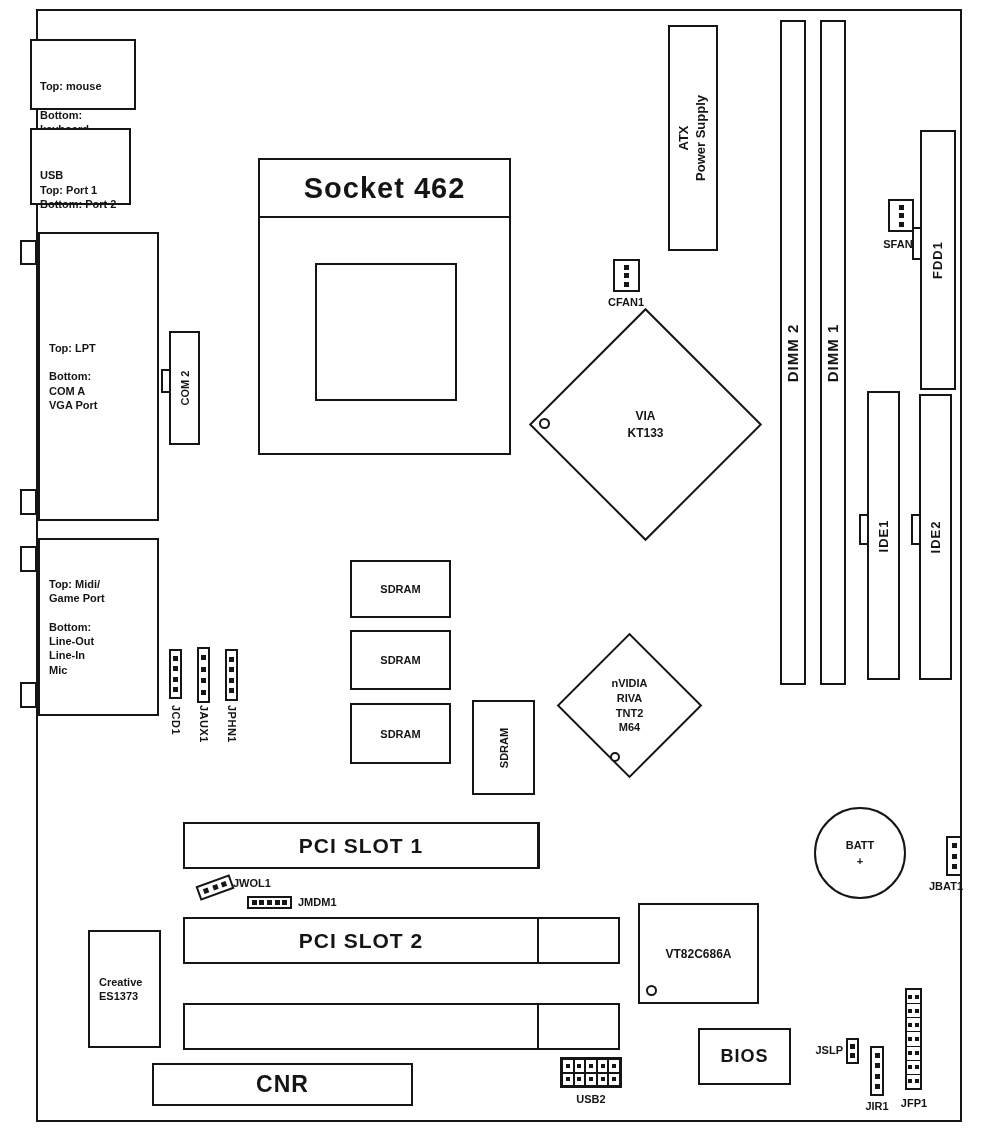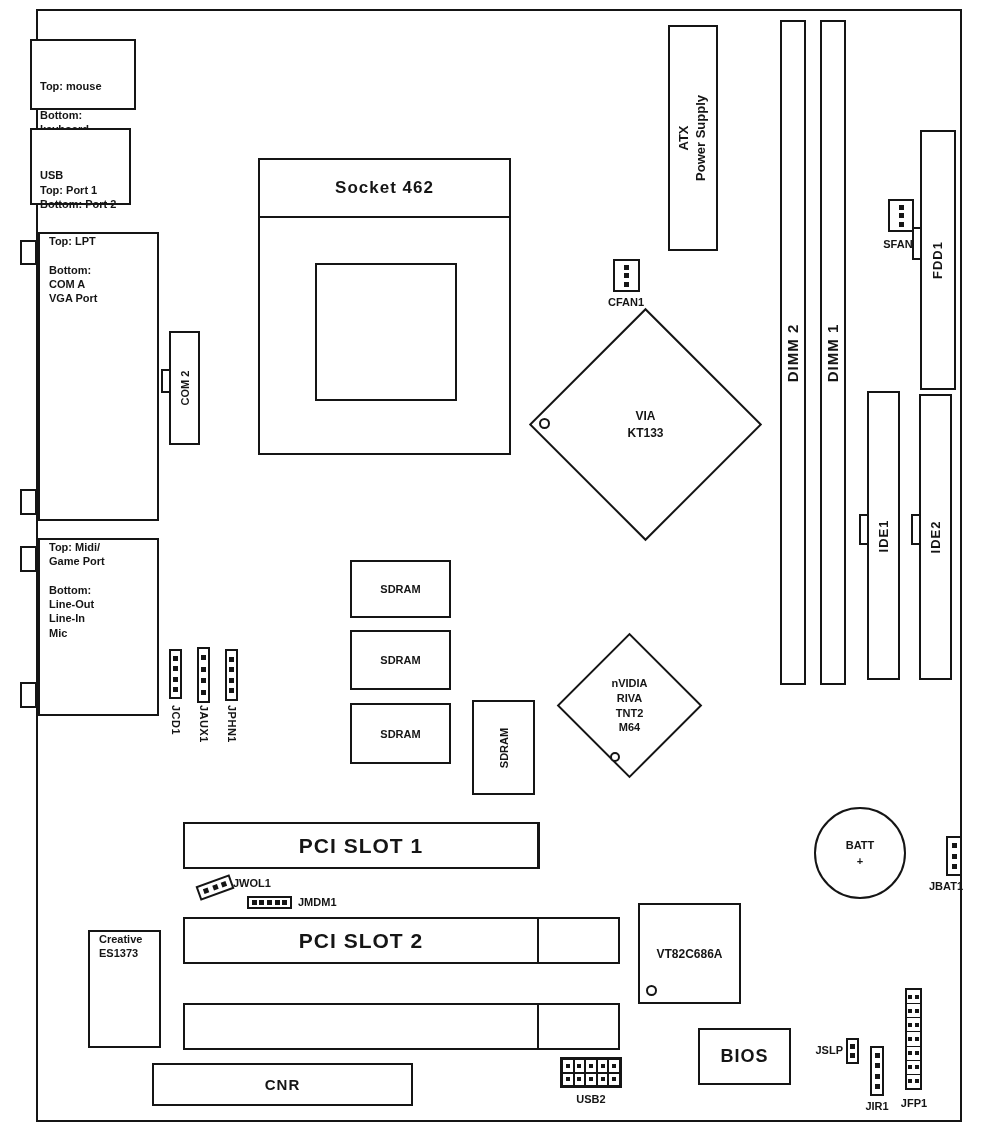--- a/index.html
+++ b/index.html
@@ -4,36 +4,36 @@
 <style>
   *{margin:0;padding:0;box-sizing:border-box}
   html,body{background:#fff}
   #stage{position:relative;width:988px;height:1135px;background:#fff;
          font-family:"Liberation Sans",sans-serif;color:#151515;overflow:hidden}
   .box{position:absolute;border:2px solid #151515;background:#fff}
   .b{font-weight:700}
   .pre{white-space:pre-line}
   .cc{display:flex;align-items:center;justify-content:center}
   .portbox{font-size:11px;line-height:1.3;font-weight:700;padding:24px 4px 4px 8px}
-  .midbox{display:flex;align-items:flex-start;font-size:11px;line-height:1.3;font-weight:700;padding-left:9px}
+  .midbox{display:flex;align-items:center;font-size:11px;line-height:1.3;font-weight:700;padding-left:9px}
   .vlabel{position:absolute;left:50%;top:50%;transform:translate(-50%,-50%) rotate(-90deg);
           white-space:pre;font-weight:700;text-align:center;line-height:1.3}
   .slabel{position:absolute;font-weight:700;font-size:11px;text-align:center;line-height:1.15}
   .dlabel{position:absolute;writing-mode:vertical-rl;font-weight:700;font-size:11px;letter-spacing:.5px}
   .conn{position:absolute;border:2px solid #151515;background:#fff;display:flex;
         align-items:center;justify-content:space-evenly}
   .conn.v{flex-direction:column}
   .conn.h{flex-direction:row}
   .pin{display:block;width:5px;height:5px;background:#151515}
   .circle{position:absolute;border:2px solid #151515;border-radius:50%;background:#fff}
   .diamond{position:absolute;border:2px solid #151515;background:#fff;transform:rotate(45deg)}
   .dinner{position:absolute;inset:0;transform:rotate(-45deg);display:flex;align-items:center;
           justify-content:center;font-weight:700;text-align:center;white-space:pre-line;line-height:1.35}
   .socket-title{position:absolute;left:0;top:0;right:0;height:58px;border-bottom:2px solid #151515;
-          display:flex;align-items:center;justify-content:center;font-weight:700;font-size:17px;letter-spacing:1px}
+          display:flex;align-items:center;justify-content:center;font-weight:700;font-size:29px;letter-spacing:1px}
   .pci-main{position:absolute;left:0;top:0;bottom:0;width:352px;display:flex;align-items:center;
           justify-content:center;font-weight:700;font-size:21px;letter-spacing:1px}
   .pci-div{position:absolute;left:352px;top:0;bottom:0;width:2px;background:#151515}
   .cellgrid{display:grid;grid-template-columns:repeat(5,1fr);grid-template-rows:1fr 1fr;padding:0}
   .cell{border:1px solid #151515;display:flex;align-items:center;justify-content:center}
   .cell .pin{width:4px;height:4px}
   .jfp{display:flex;flex-direction:column;justify-content:stretch}
   .fcell{flex:1;border-bottom:1px solid #151515;display:flex;align-items:center;justify-content:center;gap:3px}
   .fcell:last-child{border-bottom:none}
   .fcell .pin{width:4px;height:4px}
@@ -201,21 +201,21 @@
 
   <div class="box midbox" style="left:88px;top:930px;width:73px;height:118px;">
     <span class="pre">Creative
 ES1373</span>
   </div>
 
   <div class="box" style="left:183px;top:1003px;width:437px;height:47px;">
     <div class="pci-div"></div>
   </div>
 
-  <div class="box cc b" style="left:152px;top:1063px;width:261px;height:43px;font-size:15px;letter-spacing:1px;">
+  <div class="box cc b" style="left:152px;top:1063px;width:261px;height:43px;font-size:23px;letter-spacing:1px;">
     <span>CNR</span>
   </div>
 
   <div class="box cellgrid" style="left:560px;top:1057px;width:62px;height:31px;">
     <span class="cell">
         <i class="pin"></i>
       </span>
       <span class="cell">
         <i class="pin"></i>
       </span>
@@ -239,21 +239,21 @@
       </span>
       <span class="cell">
         <i class="pin"></i>
       </span>
       <span class="cell">
         <i class="pin"></i>
       </span>
   </div>
   <div class="slabel" style="left:560px;top:1093px;width:62px;">USB2</div>
 
-  <div class="box cc b" style="left:638px;top:903px;width:103px;height:101px;font-size:12px;">
+  <div class="box cc b" style="left:638px;top:903px;width:121px;height:101px;font-size:12px;">
     <span>VT82C686A</span>
     <div class="circle" style="left:6px;top:80px;width:11px;height:11px;"></div>
   </div>
 
   <div class="box cc b" style="left:698px;top:1028px;width:93px;height:57px;font-size:18px;letter-spacing:1px;">
     <span>BIOS</span>
   </div>
 
   <div class="circle cc" style="left:814px;top:807px;width:92px;height:92px;">
     <span class="pre b" style="font-size:11px;text-align:center;line-height:1.5;">BATT

